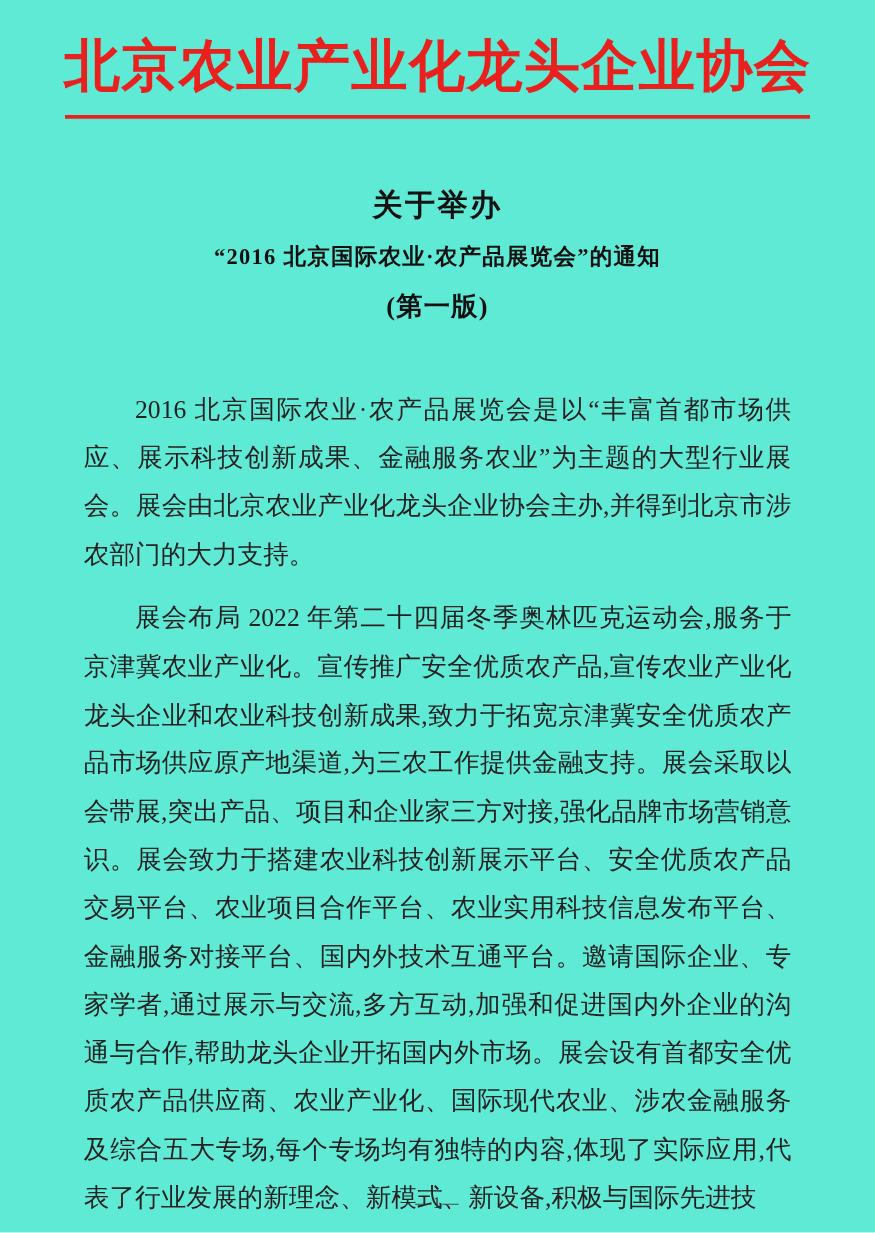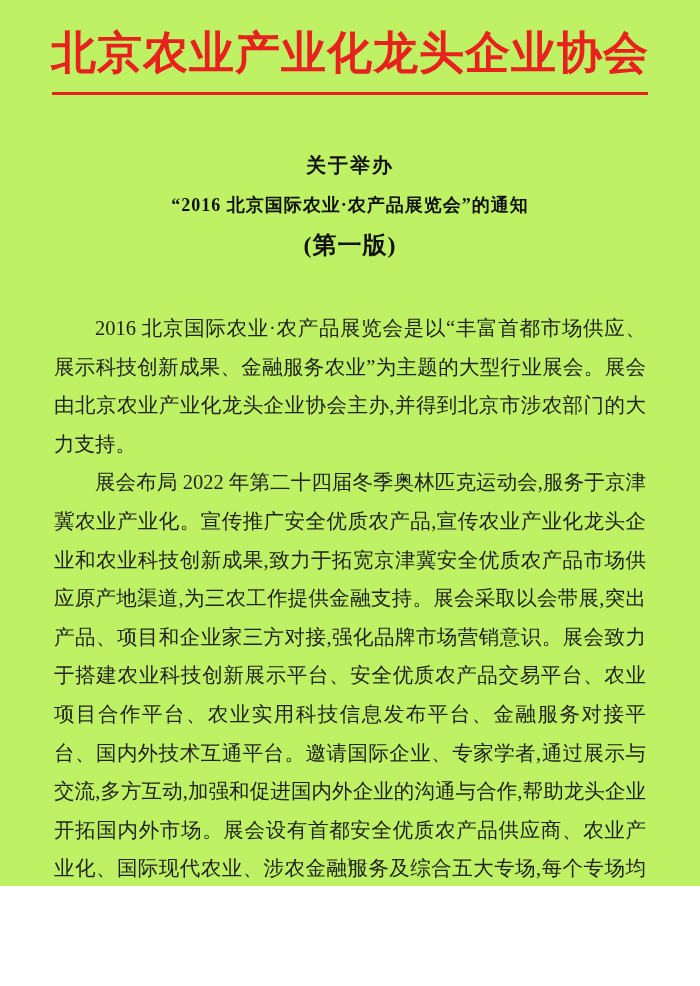--- a/index.html
+++ b/index.html
@@ -3,22 +3,22 @@
 <meta charset="utf-8">
 <style>
   html, body {
     margin: 0;
     padding: 0;
     background: #ffffff;
   }
   .page {
     position: relative;
     width: 700px;
-    height: 886px;
-    background: #bef264;
+    height: 986px;
+    background: #5eead4;
     overflow: hidden;
     font-family: "Liberation Serif", "DejaVu Serif", serif;
     color: #1c1c1c;
   }
   .letterhead {
     margin: 24px 26px 0 26px;
     font-size: 45px;
     line-height: 58px;
     font-weight: bold;
     text-align: center;
@@ -31,47 +31,47 @@
     height: 0;
     border-top: 3px solid #e8201e;
   }
   .title-block {
     margin-top: 50px;
     text-align: center;
     font-weight: bold;
     color: #111111;
   }
   .title-line1 {
-    font-size: 20px;
+    font-size: 24px;
     line-height: 40px;
     letter-spacing: 2px;
   }
   .title-line2 {
     font-size: 18px;
     line-height: 40px;
     letter-spacing: 1px;
   }
   .title-line3 {
-    font-size: 24px;
+    font-size: 21px;
     line-height: 40px;
     letter-spacing: 1px;
   }
   .body-text {
     margin: 44px 54px 0 54px;
     font-size: 20.5px;
     line-height: 38.6px;
     text-align: justify;
     text-justify: inter-character;
     color: #222222;
   }
   .salutation {
     margin: 0;
   }
   .body-para {
-    margin: 0;
+    margin: 13px;
     text-indent: 2em;
   }
   .page-footer {
     position: absolute;
     bottom: 16px;
     left: 0;
     width: 100%;
     text-align: center;
     font-size: 13px;
     color: #333333;

